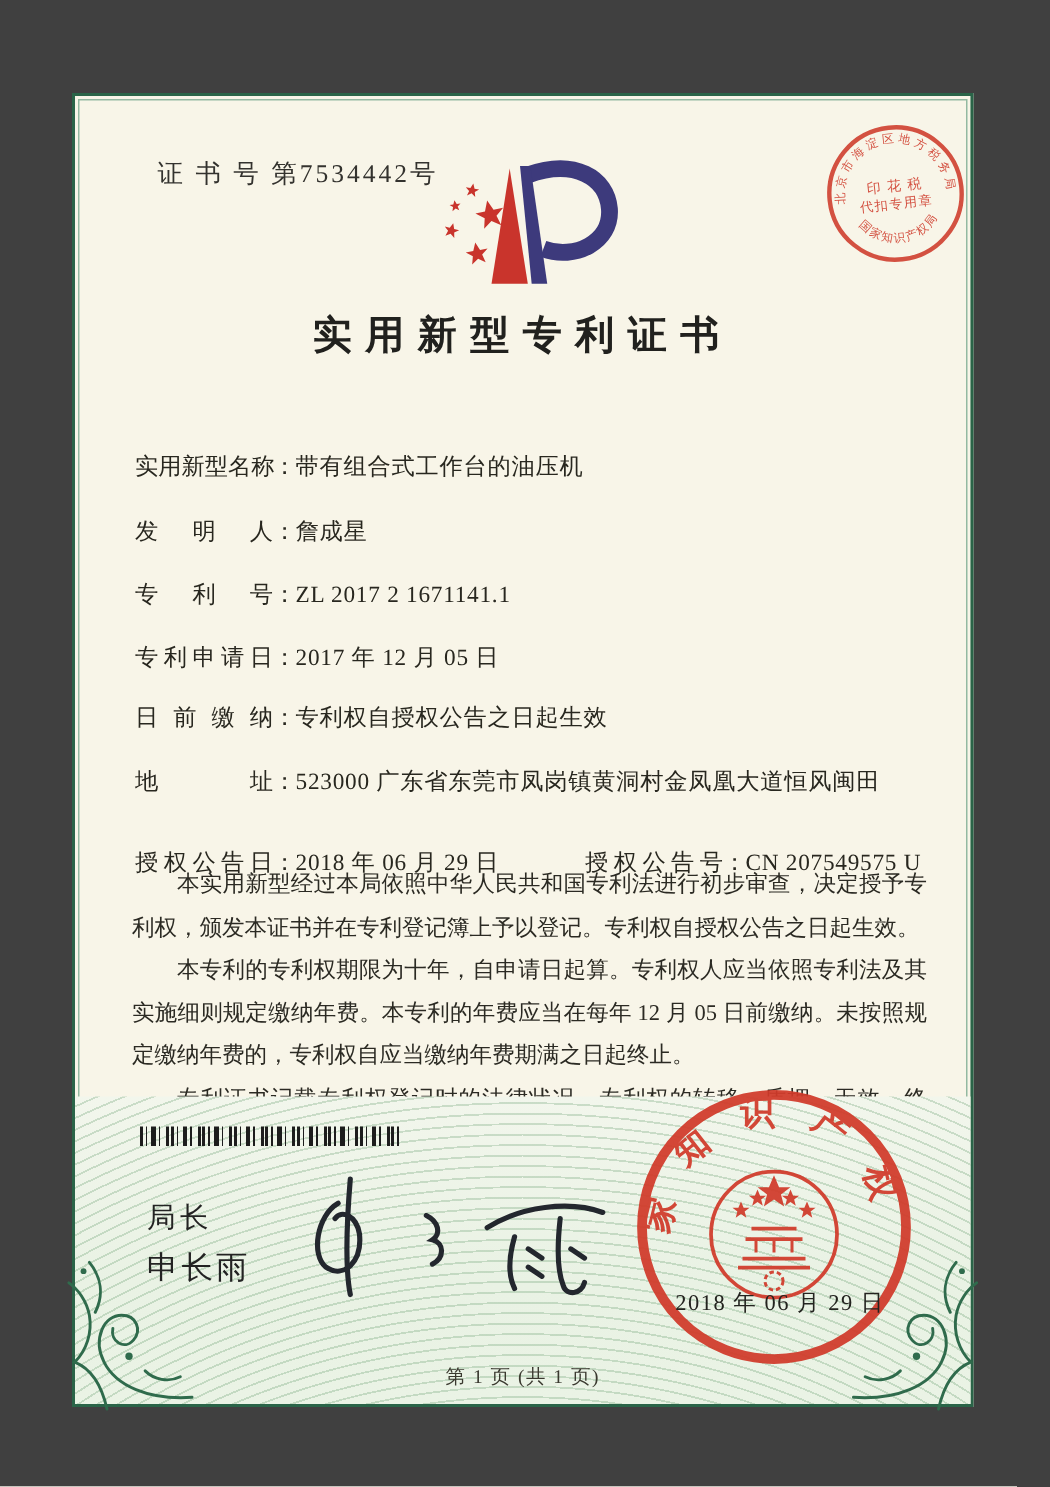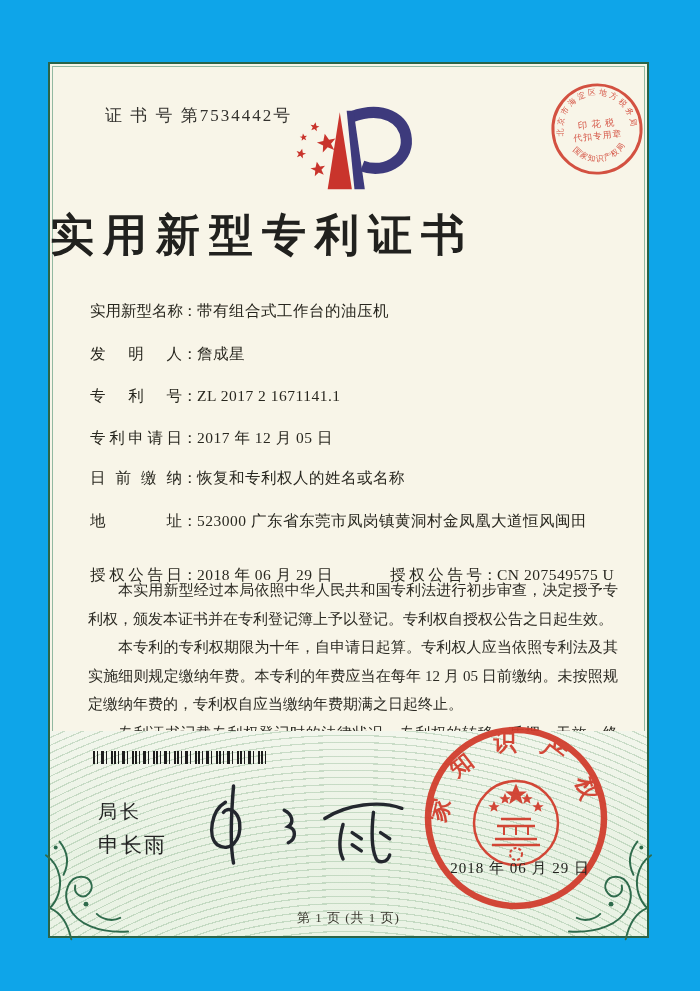--- a/index.html
+++ b/index.html
@@ -1,34 +1,34 @@
 <!DOCTYPE html>
 <html><head>
 <meta charset="utf-8">
 <style>
   * { margin:0; padding:0; box-sizing:border-box; }
   body { width:700px; height:991px; background:#f4f2ea; font-family:"Liberation Serif","DejaVu Serif",serif; }
-  .page { position:relative; width:700px; height:991px; background:#0ea5e9; overflow:hidden; }
+  .page { position:relative; width:700px; height:991px; background:#404040; overflow:hidden; }
 
   .frame {
     position:absolute; left:48px; top:62px; width:601px; height:876px;
     background:#f8f5e8;
     border:2px solid #2a6448;
     box-shadow: inset 0 0 0 2px #f8f5e8, inset 0 0 0 3px #93b9a1;
   }
 
   .cert-no { position:absolute; left:55px; top:40px; font-size:17px; color:#33322e; letter-spacing:2px; }
 
   .logo { position:absolute; left:226px; top:38px; width:150px; height:95px; }
 
   .tax-stamp { position:absolute; left:498px; top:16px; width:98px; height:98px; opacity:.88; transform:rotate(-6deg); }
   .tax-stamp text { fill:#cf3b2b; font-family:"Liberation Serif","DejaVu Serif",serif; }
 
-  .title { position:absolute; left:0; top:142px; width:100%; text-align:left;
-    font-size:44px; font-weight:600; color:#21211e; letter-spacing:9px; }
+  .title { position:absolute; left:0; top:142px; width:100%; text-align:center;
+    font-size:26px; font-weight:600; color:#21211e; letter-spacing:9px; }
 
   .fields { position:absolute; left:0; top:0; width:100%; font-size:15.5px; color:#28271f; }
   .row { position:absolute; left:40px; right:36px; white-space:nowrap; }
   .lbl { display:inline-block; width:92px; text-align:justify; text-align-last:justify; vertical-align:bottom; }
   .colon { display:inline-block; width:15px; }
   .val { letter-spacing:.5px; }
   .addr2 { margin-left:107px; margin-top:4px; white-space:nowrap; }
   .grp2 { position:absolute; left:300px; top:0; }
 
   .r0{top:237px}.r1{top:280px}.r2{top:322px}.r3{top:364px}.r4{top:404px}.r5{top:447px; white-space:normal}.r6{top:501px}
@@ -118,21 +118,21 @@
       <div class="row r1">
         <span class="lbl">发明人</span><span class="colon">：</span><span class="val">詹成星</span>
       </div>
       <div class="row r2">
         <span class="lbl">专利号</span><span class="colon">：</span><span class="val">ZL 2017 2 1671141.1</span>
       </div>
       <div class="row r3">
         <span class="lbl">专利申请日</span><span class="colon">：</span><span class="val">2017 年 12 月 05 日</span>
       </div>
       <div class="row r4">
-        <span class="lbl">日前缴纳</span><span class="colon">：</span><span class="val">恢复和专利权人的姓名或名称</span>
+        <span class="lbl">日前缴纳</span><span class="colon">：</span><span class="val">专利权自授权公告之日起生效</span>
       </div>
       <div class="row r5">
         <span class="lbl">地址</span><span class="colon">：</span><span class="val">523000 广东省东莞市凤岗镇黄洞村金凤凰大道恒风闽田</span>
       </div>
       <div class="row r6">
         <span>
           <span class="lbl">授权公告日</span><span class="colon">：</span><span class="val">2018 年 06 月 29 日</span>
         </span>
         <span class="grp2">
           <span class="lbl">授权公告号</span><span class="colon">：</span><span class="val">CN 207549575 U</span>

